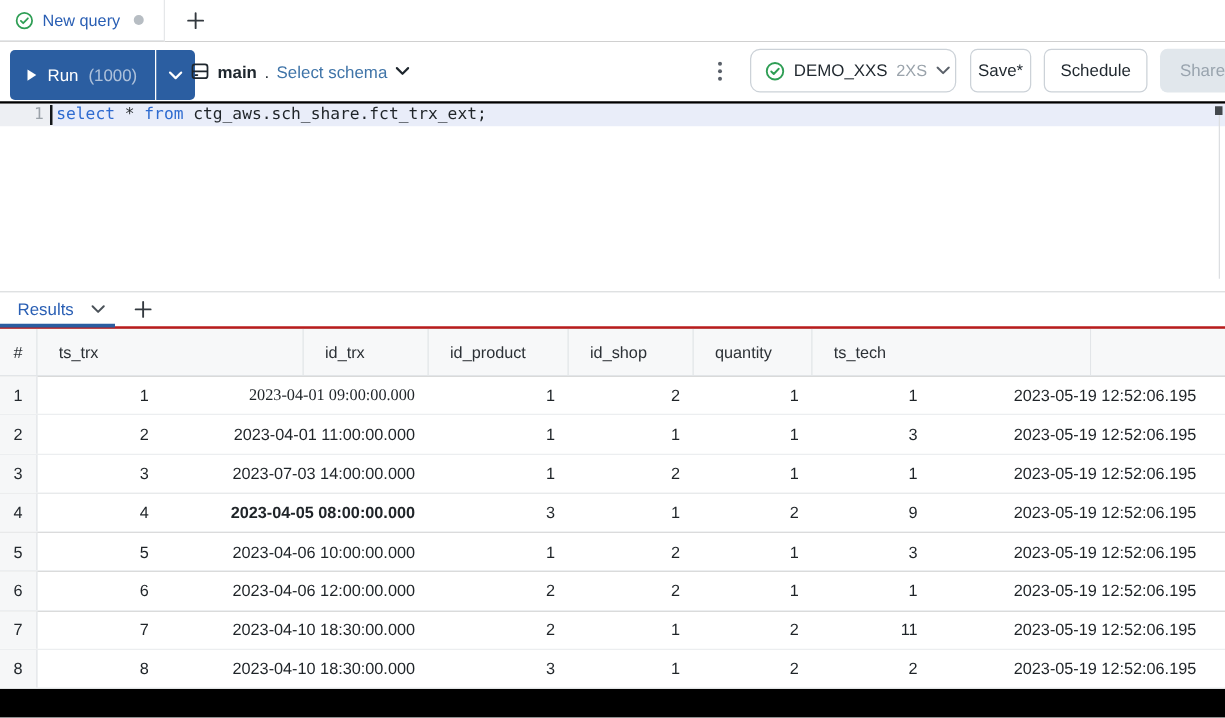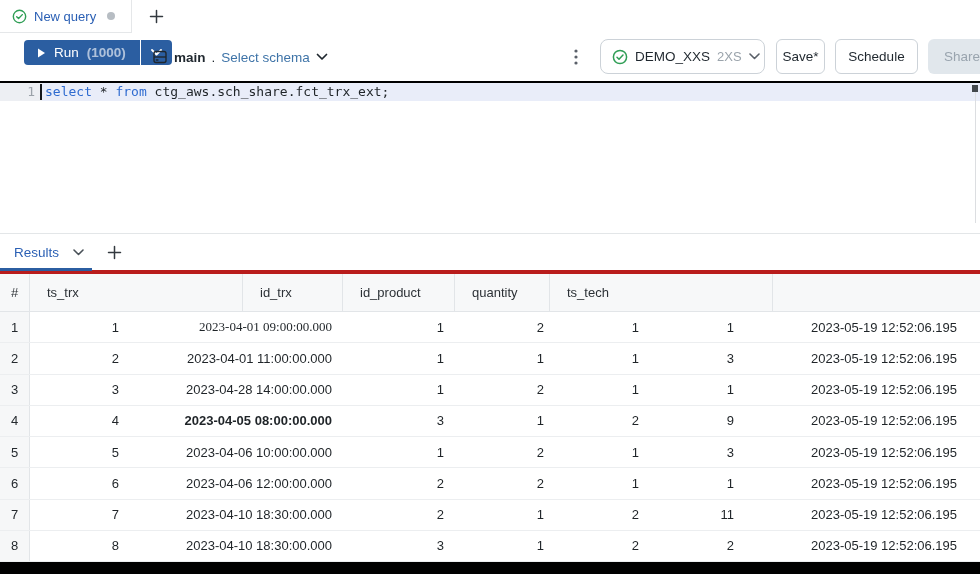--- a/index.html
+++ b/index.html
@@ -12,24 +12,24 @@
   .tabbar{ position:relative; height:33px; background:#fff; }
   .tab{ position:absolute; left:0; top:0; width:132px; height:33px;
     display:flex; align-items:center; gap:7px; padding-left:12px;
     border-right:1px solid #e5e7e9; border-bottom:1px solid #e5e7e9; cursor:pointer; }
   .tab-label{ font-size:13px; font-weight:500; color:#2a5fb4; white-space:nowrap; }
   .unsaved-dot{ width:8px; height:8px; border-radius:50%; background:#b7bdc3; margin-left:4px; flex:0 0 auto; }
   .newtab{ position:absolute; left:140px; top:0; width:32px; height:33px;
     display:flex; align-items:center; justify-content:center; cursor:pointer; }
   
   .toolbar{ position:relative; height:48px; background:#fff; }
-  .run-split{ position:absolute; left:24px; top:7px; height:25px; display:flex; border-radius:4px; overflow:hidden; }
+  .run-split{ position:absolute; left:8px; top:7px; height:40px; display:flex; border-radius:4px; overflow:hidden; }
   .run-main{ display:flex; align-items:center; gap:8px; padding:0 14px 0 13px;
     background:#2b5ea1; border:none; color:#fff; font-family:inherit; font-size:13.5px; cursor:pointer; }
-  .run-limit{ color:rgba(255,255,255,0.62);font-weight:bold; }
+  .run-limit{ color:rgba(255,255,255,0.62); }
   .run-sep{ width:1px; background:rgba(255,255,255,0.38); margin:6px 0; }
   .run-caret{ width:31px; background:#2b5ea1; border:none; display:flex; align-items:center; justify-content:center; cursor:pointer; }
   .schema-group{ position:absolute; left:152px; top:0; height:48px; display:flex; align-items:center; gap:6px; }
   .catalog{ font-size:13.5px; font-weight:700; color:#1f272e; cursor:pointer; }
   .cat-sep{ font-size:13.5px; color:#1f272e; }
   .schema{ font-size:13.5px; color:#3f74a8; cursor:pointer; }
   .kebab{ position:absolute; left:568px; top:0; height:48px; width:16px;
     display:flex; align-items:center; justify-content:center; cursor:pointer; }
   .wh-btn{ position:absolute; left:600px; top:6px; height:35px; width:165px;
     display:flex; align-items:center; gap:7px; padding:0 10px 0 11px;
@@ -49,22 +49,22 @@
   .line{ position:relative; display:flex; height:18px; margin-top:2px; line-height:18px; }
   .gutter{ width:42px; flex:0 0 auto; text-align:right; padding-right:7px;
     color:#9ba2a9; background:#edeff3; }
   .code{ flex:1; background:#e9edf9; padding-left:3px; white-space:pre; color:#1f2428; }
   .tok-keyword{ color:#2e6bd0; }
   .tok-plain{ color:#1f2428; }
   .caret{ position:absolute; left:40px; top:1px; width:2px; height:16px; background:#15181b; }
   .ruler-track{ position:absolute; right:4px; top:2px; width:1px; height:138px; background:#dcdee1; }
   .ruler-thumb{ position:absolute; right:2px; top:2px; width:6px; height:7px; background:#43484d; }
   
-  .results-strip{ position:relative; height:41px; background:#fff;
-    border-top:1px solid #e3e6e8; border-bottom:4px solid #b91c1c; }
+  .results-strip{ position:relative; height:30px; background:#fff;
+    border-top:1px solid #e3e6e8; border-bottom:2px solid #b91c1c; }
   .results-tab{ position:absolute; left:14px; top:0; height:100%; display:flex; align-items:center; gap:14px;
     font-size:13.5px; font-weight:500; color:#2a5fb4; cursor:pointer; }
   .results-plus{ position:absolute; left:100px; top:0; height:100%; width:28px;
     display:flex; align-items:center; justify-content:center; cursor:pointer; }
   .results-underline{ position:absolute; left:0; bottom:-1px; width:92px; height:3px; background:#2b5ea1; }
   
   .grid{ width:980px; }
   .grid-header{ display:flex; height:38px; background:#f7f8f9; border-bottom:1px solid #e2e5e8; }
   .hcell{ flex:0 0 auto; display:flex; align-items:center; padding-left:17px;
     font-size:13px; color:#2c3136; border-right:1px solid #e2e5e8; overflow:hidden; white-space:nowrap; cursor:pointer; }
@@ -200,20 +200,21 @@
     </div>
     <div class="results-underline"></div>
   </div>
 
   <div class="grid">
     <div class="grid-header">
         <div class="hcell gut" style="width: 30px;">#</div>
         <div class="hcell" style="width: 213px;">ts_trx</div>
         <div class="hcell" style="width: 100px;">id_trx</div>
         <div class="hcell" style="width: 112px;">id_product</div>
+        <div class="hcell" style="width: 100px;">id_shop</div>
         <div class="hcell" style="width: 95px;">quantity</div>
         <div class="hcell" style="width: 223px;">ts_tech</div>
         <div class="hfill"></div>
       </div>
     <div class="grid-body">
         <div class="grid-row">
           <div class="cell gut" style="width: 30px;">1</div>
           <div class="cell" style="width: 100px;">1</div>
           <div class="cell" style="width: 213px; font-family: Liberation Serif, serif;">2023-04-01 09:00:00.000</div>
           <div class="cell" style="width: 112px;">1</div>
@@ -230,21 +231,21 @@
           <div class="cell" style="width: 112px;">1</div>
           <div class="cell" style="width: 100px;">1</div>
           <div class="cell" style="width: 95px;">1</div>
           <div class="cell" style="width: 95px;">3</div>
           <div class="cell" style="width: 223px;">2023-05-19 12:52:06.195</div>
           <div class="rfill"></div>
         </div>
         <div class="grid-row">
           <div class="cell gut" style="width: 30px;">3</div>
           <div class="cell" style="width: 100px;">3</div>
-          <div class="cell" style="width: 213px;">2023-04-28 14:00:00.000</div>
+          <div class="cell" style="width: 213px;">2023-07-03 14:00:00.000</div>
           <div class="cell" style="width: 112px;">1</div>
           <div class="cell" style="width: 100px;">2</div>
           <div class="cell" style="width: 95px;">1</div>
           <div class="cell" style="width: 95px;">1</div>
           <div class="cell" style="width: 223px;">2023-05-19 12:52:06.195</div>
           <div class="rfill"></div>
         </div>
         <div class="grid-row">
           <div class="cell gut" style="width: 30px;">4</div>
           <div class="cell" style="width: 100px;">4</div>

